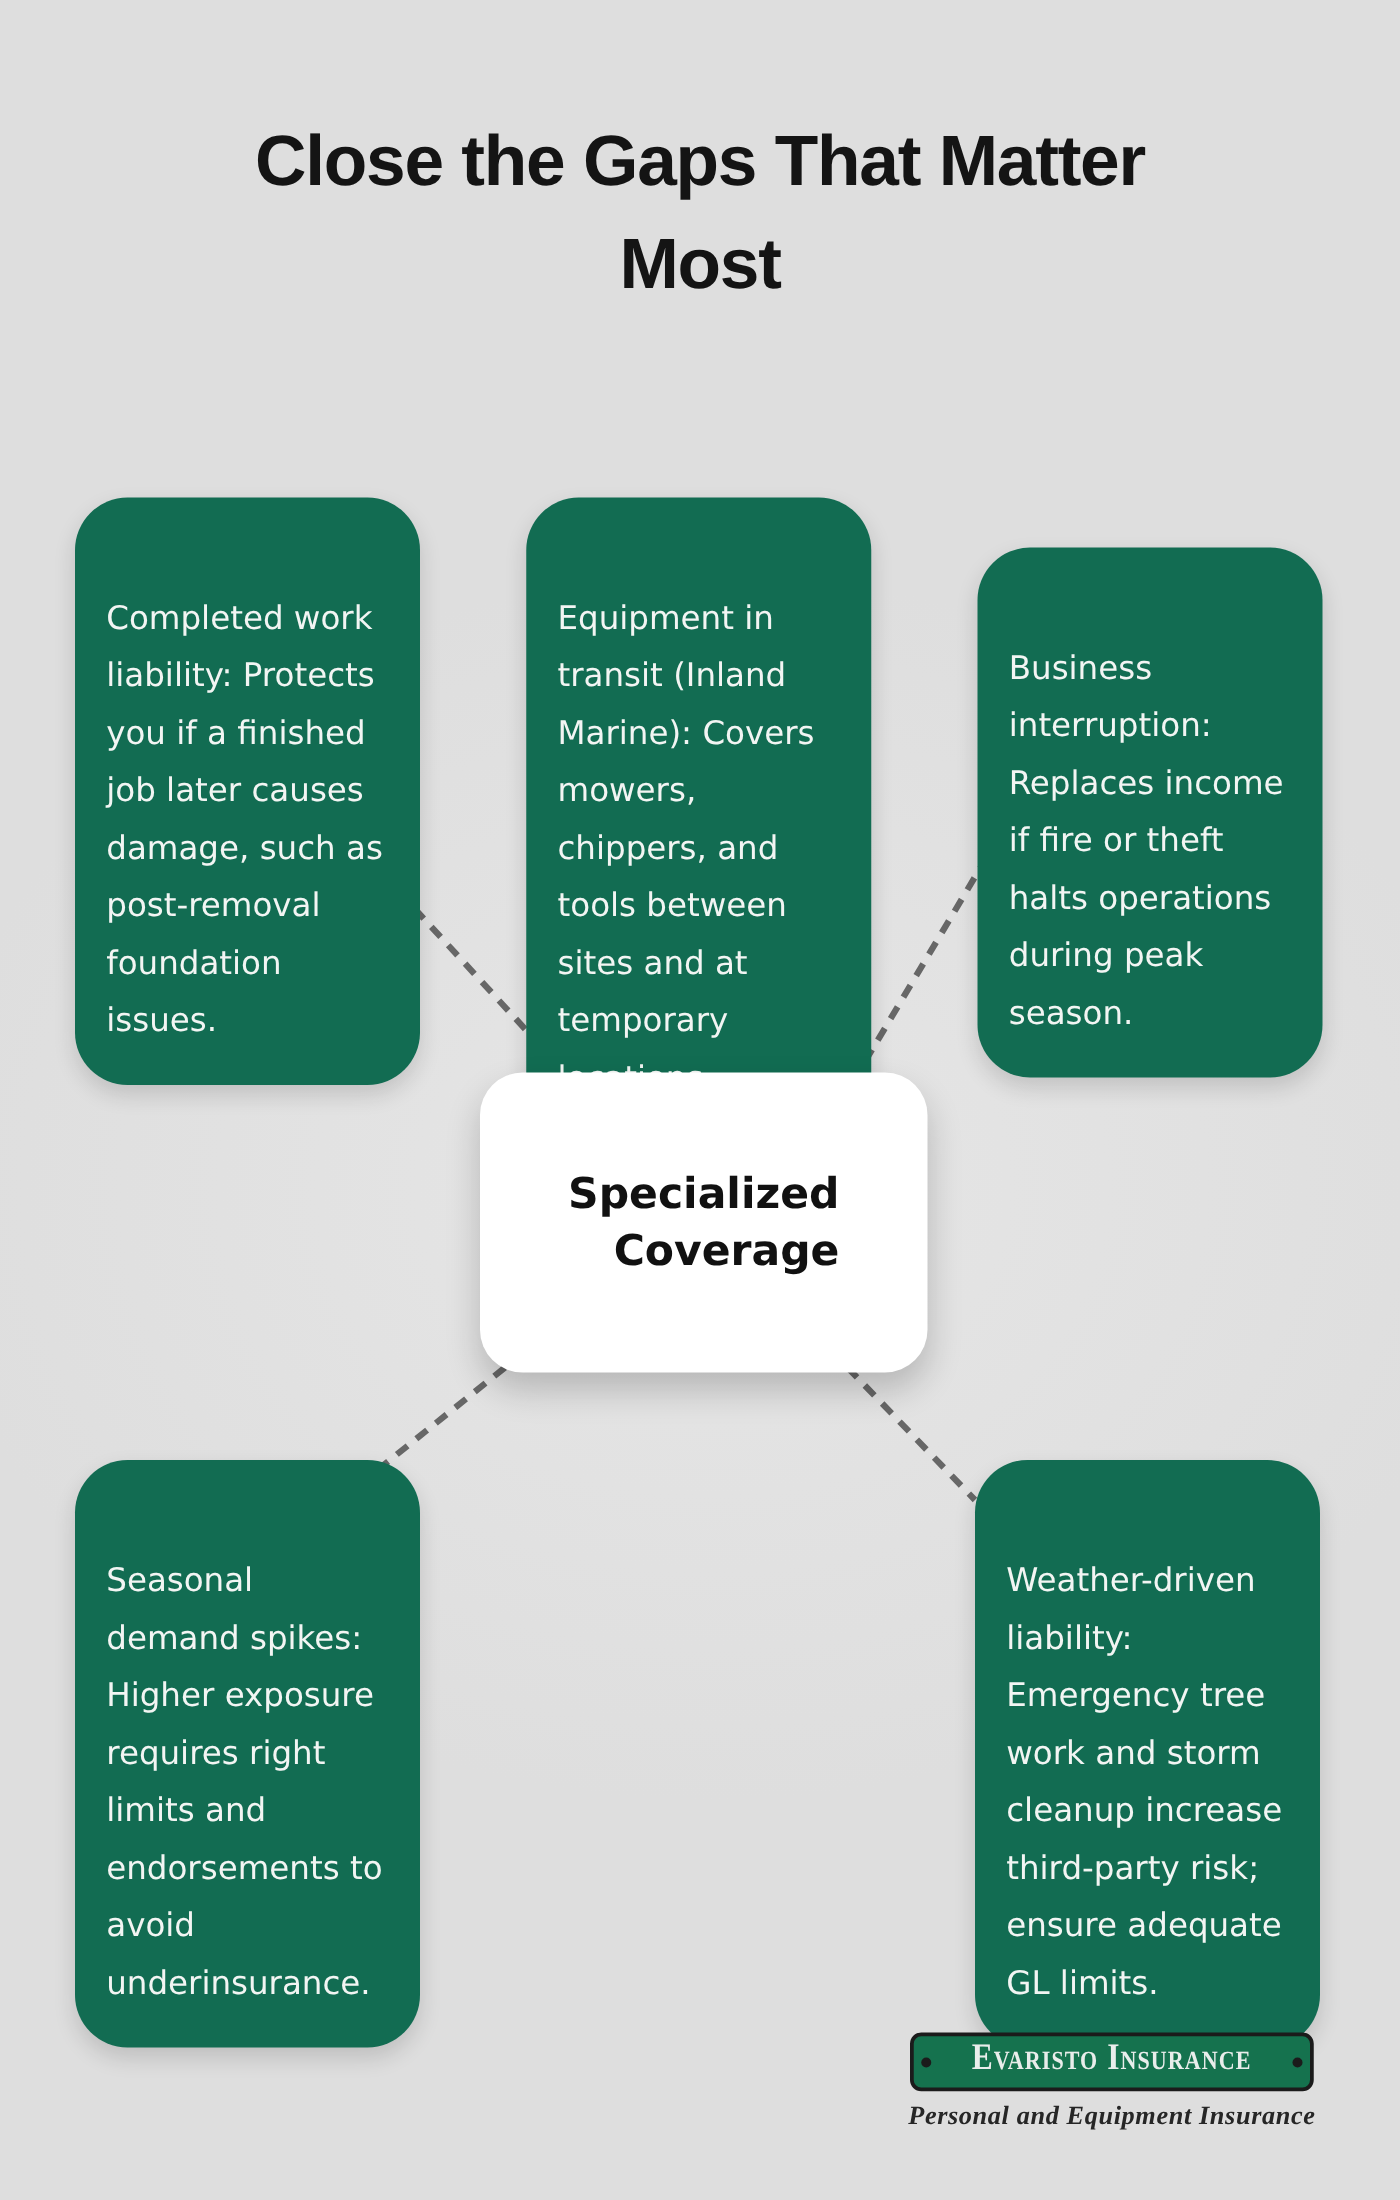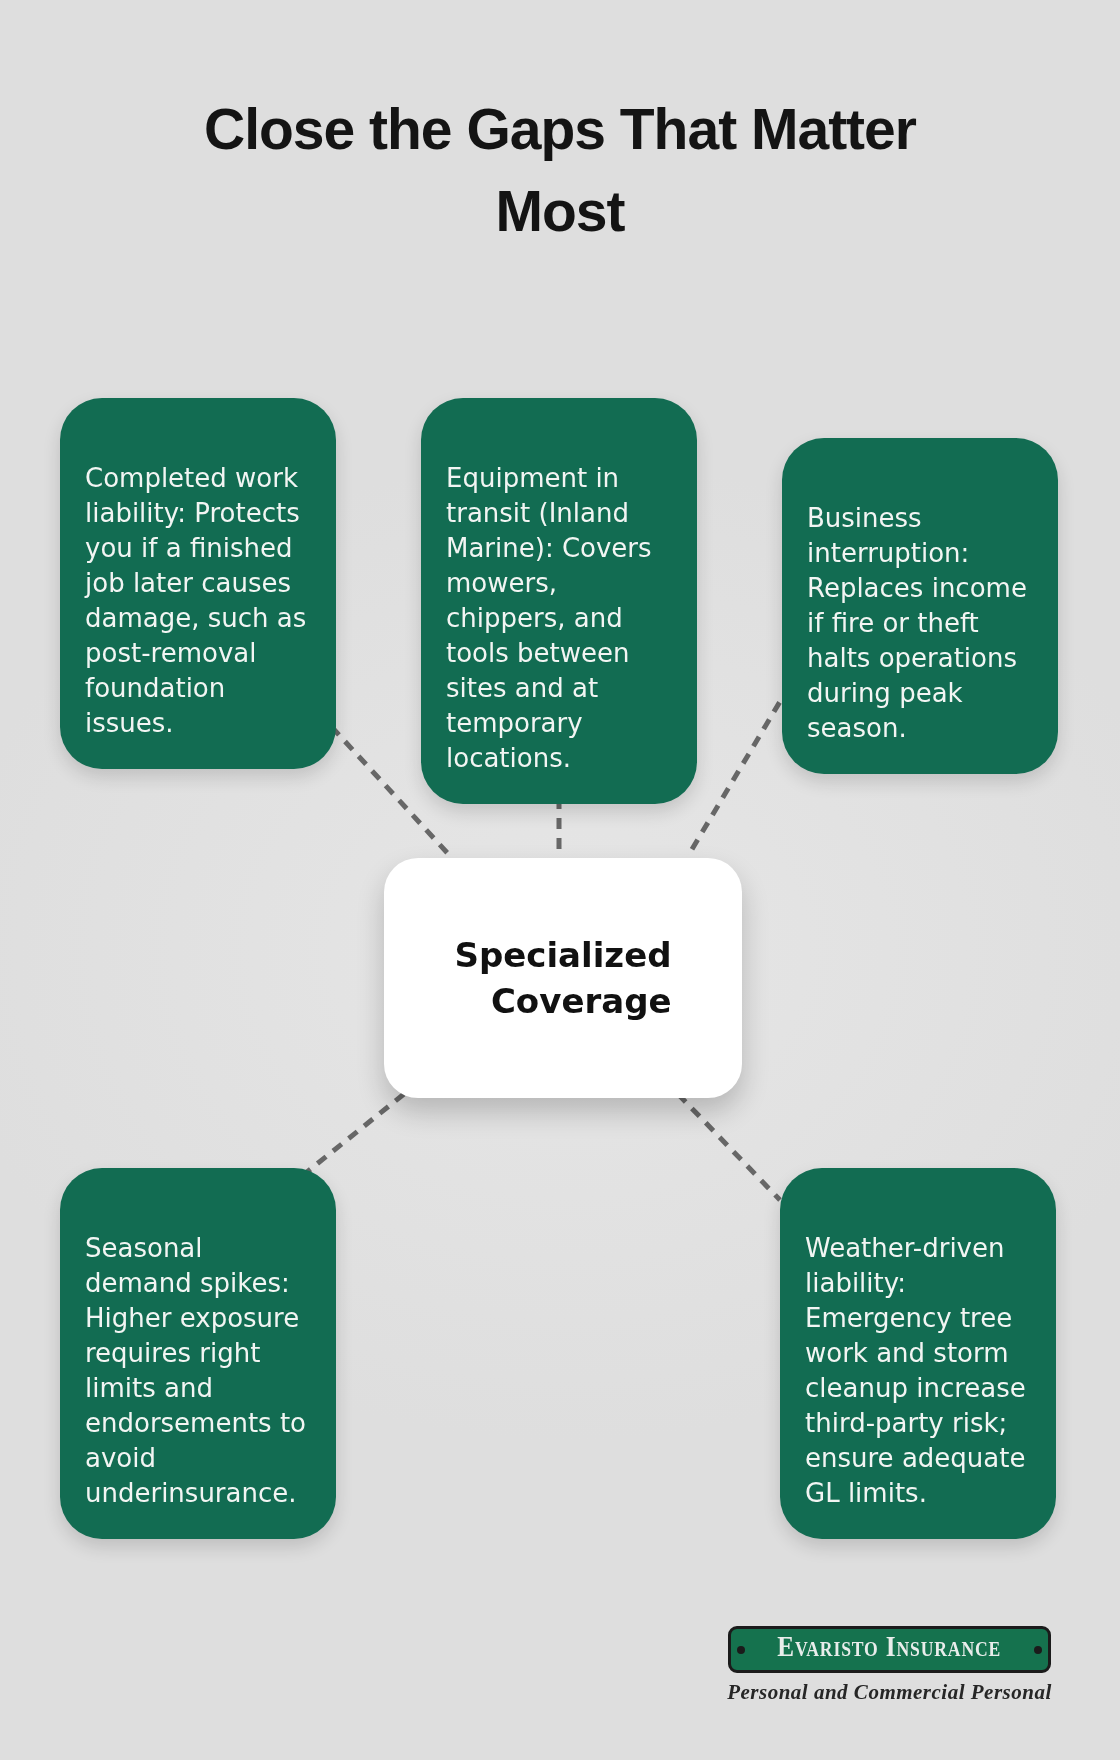--- a/index.html
+++ b/index.html
@@ -42,21 +42,21 @@
   }
   .node {
     position: absolute;
     width: 276px;
     box-sizing: border-box;
     background: #126c52;
     border-radius: 42px;
     padding: 28px 25px;
     color: #f2f5f3;
     font-size: 26px;
-    line-height: 35px;
+    line-height: 46px;
     white-space: pre-line;
     z-index: 2;
     box-shadow: 0 8px 18px rgba(0,0,0,0.14);
     font-family: "DejaVu Sans", "Liberation Sans", sans-serif;
   }
   .pos-tl { left: 60px;  top: 398px; }
   .pos-tm { left: 421px; top: 398px; }
   .pos-tr { left: 782px; top: 398px; margin-top: 40px; }
   .pos-bl { left: 60px;  top: 1168px; }
   .pos-br { left: 780px; top: 1168px; }
@@ -209,15 +209,15 @@
   <div class="center-box">
     <span class="center-label">Specialized
 Coverage</span>
   </div>
 
   <div class="logo-plaque">
     <span class="logo-dot left"></span>
     <span class="logo-name">Evaristo Insurance</span>
     <span class="logo-dot right"></span>
   </div>
-  <div class="logo-tagline">Personal and Commercial Personal</div>
+  <div class="logo-tagline">Personal and Equipment Insurance</div>
 
 </div>
 
 </body></html>

